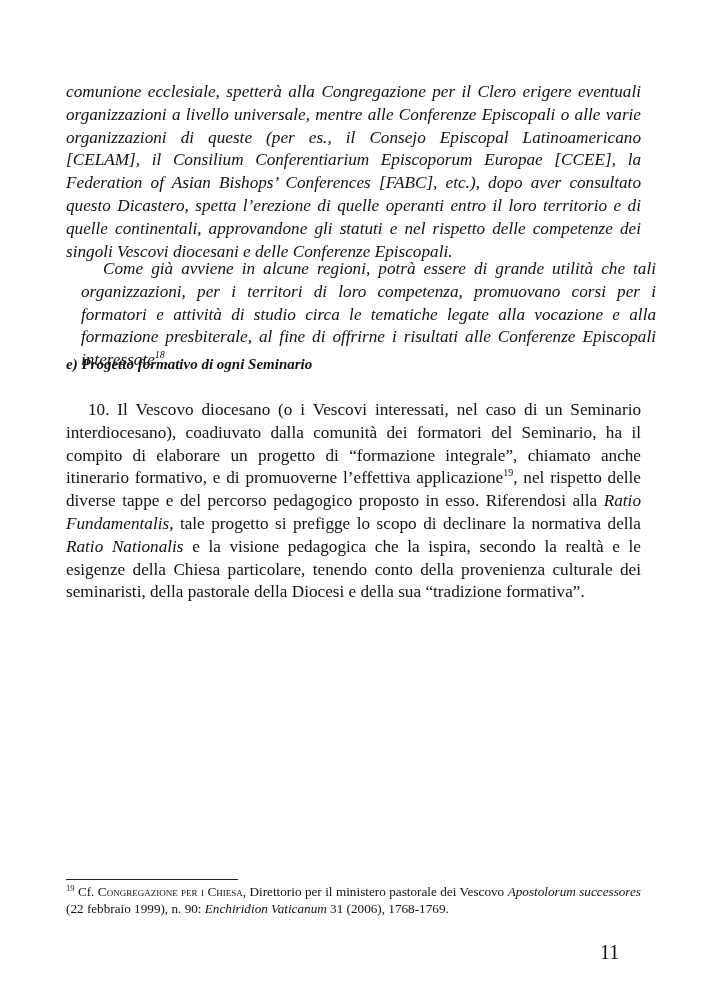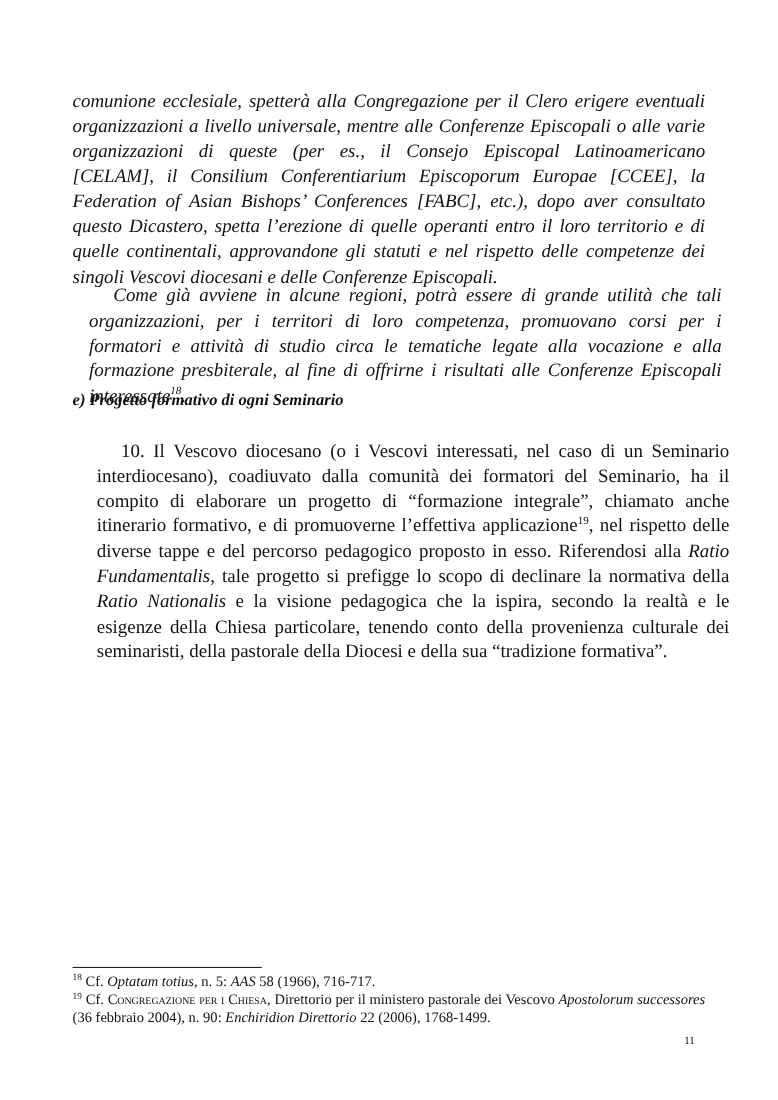--- a/index.html
+++ b/index.html
@@ -4,43 +4,42 @@
 <style>
   html, body { margin: 0; padding: 0; background: #ffffff; }
   body { width: 707px; height: 1000px; position: relative; overflow: hidden;
          font-family: "Liberation Serif", "DejaVu Serif", serif; color: #111; }
   .page { position: absolute; left: 66px; width: 575px; top: 0; }
   .para { font-size: 17.2px; line-height: 22.8px; text-align: justify; margin: 0; }
   .p1 { position: absolute; top: 81px; left: 0; width: 575px; font-style: italic; }
   .p2 { position: absolute; top: 258px; left: 15px; width: 575px; text-indent: 22px; font-style: italic; }
   .heading { position: absolute; top: 353px; left: 0; width: 575px;
              font-size: 15px; line-height: 22.8px; font-weight: bold; font-style: italic; margin: 0; }
-  .p3 { position: absolute; top: 399px; left: 0; width: 575px; text-indent: 22px; margin-left: 22px; }
+  .p3 { position: absolute; top: 399px; left: 0; width: 575px; text-indent: 22px; }
   sup { font-size: 10px; line-height: 0; vertical-align: 7px; }
   .fn-rule { position: absolute; top: 879px; left: 0; width: 172px; height: 0; border-top: 1px solid #222; }
   .footnotes { position: absolute; top: 884px; left: 0; width: 575px; font-size: 13.2px; line-height: 16.6px; text-align: justify; }
   .fn { margin: 0; }
   .fn sup { font-size: 8.5px; vertical-align: 5px; }
   .sc { font-variant: small-caps; }
-  .page-number { position: absolute; top: 941px; left: 622px; font-size: 10px; }
+  .page-number { position: absolute; top: 941px; left: 600px; font-size: 20px; }
 </style>
 </head>
 <body>
 
 <div class="page">
 
   <p class="para p1">comunione ecclesiale, spetterà alla Congregazione per il Clero erigere eventuali organizzazioni a livello universale, mentre alle Conferenze Episcopali o alle varie organizzazioni di queste (per es., il Consejo Episcopal Latinoamericano [CELAM], il Consilium Conferentiarium Episcoporum Europae [CCEE], la Federation of Asian Bishops’ Conferences [FABC], etc.), dopo aver consultato questo Dicastero, spetta l’erezione di quelle operanti entro il loro territorio e di quelle continentali, approvandone gli statuti e nel rispetto delle competenze dei singoli Vescovi diocesani e delle Conferenze Episcopali.</p>
 
   <p class="para p2"><span>Come già avviene in alcune regioni, potrà essere di grande utilità che tali organizzazioni, per i territori di loro competenza, promuovano corsi per i formatori e attività di studio circa le tematiche legate alla vocazione e alla formazione presbiterale, al fine di offrirne i risultati alle Conferenze Episcopali interessate</span><sup>18</sup><span>.</span></p>
 
   <p class="heading">e) Progetto formativo di ogni Seminario</p>
 
   <p class="para p3"><span>10. Il Vescovo diocesano (o i Vescovi interessati, nel caso di un Seminario interdiocesano), coadiuvato dalla comunità dei formatori del Seminario, ha il compito di elaborare un progetto di “formazione integrale”, chiamato anche itinerario formativo, e di promuoverne l’effettiva applicazione</span><sup>19</sup><span>, nel rispetto delle diverse tappe e del percorso pedagogico proposto in esso. Riferendosi alla </span><i>Ratio Fundamentalis</i><span>, tale progetto si prefigge lo scopo di declinare la normativa della </span><i>Ratio Nationalis</i><span> e la visione pedagogica che la ispira, secondo la realtà e le esigenze della Chiesa particolare, tenendo conto della provenienza culturale dei seminaristi, della pastorale della Diocesi e della sua “tradizione formativa”.</span></p>
 
   <div class="fn-rule"></div>
 
   <div class="footnotes">
-    <p class="fn"><sup>18</sup><span> Cf. </span><i>Optatam totius</i><span>, n. 5: </span><i>AAS</i><span> 58 (1966), 716-717.</span></p>
-    <p class="fn"><sup>19</sup><span> Cf. </span><span class="sc">Congregazione per i Chiesa</span><span>, Direttorio per il ministero pastorale dei Vescovo </span><i>Apostolorum successores</i><span> (36 febbraio 2004), n. 90: </span><i>Enchiridion Direttorio</i><span> 22 (2006), 1768-1499.</span></p>
+    <p class="fn"><sup>19</sup><span> Cf. </span><span class="sc">Congregazione per i Chiesa</span><span>, Direttorio per il ministero pastorale dei Vescovo </span><i>Apostolorum successores</i><span> (22 febbraio 1999), n. 90: </span><i>Enchiridion Vaticanum</i><span> 31 (2006), 1768-1769.</span></p>
   </div>
 </div>
 
 <div class="page-number">11</div>
 
 </body></html>

